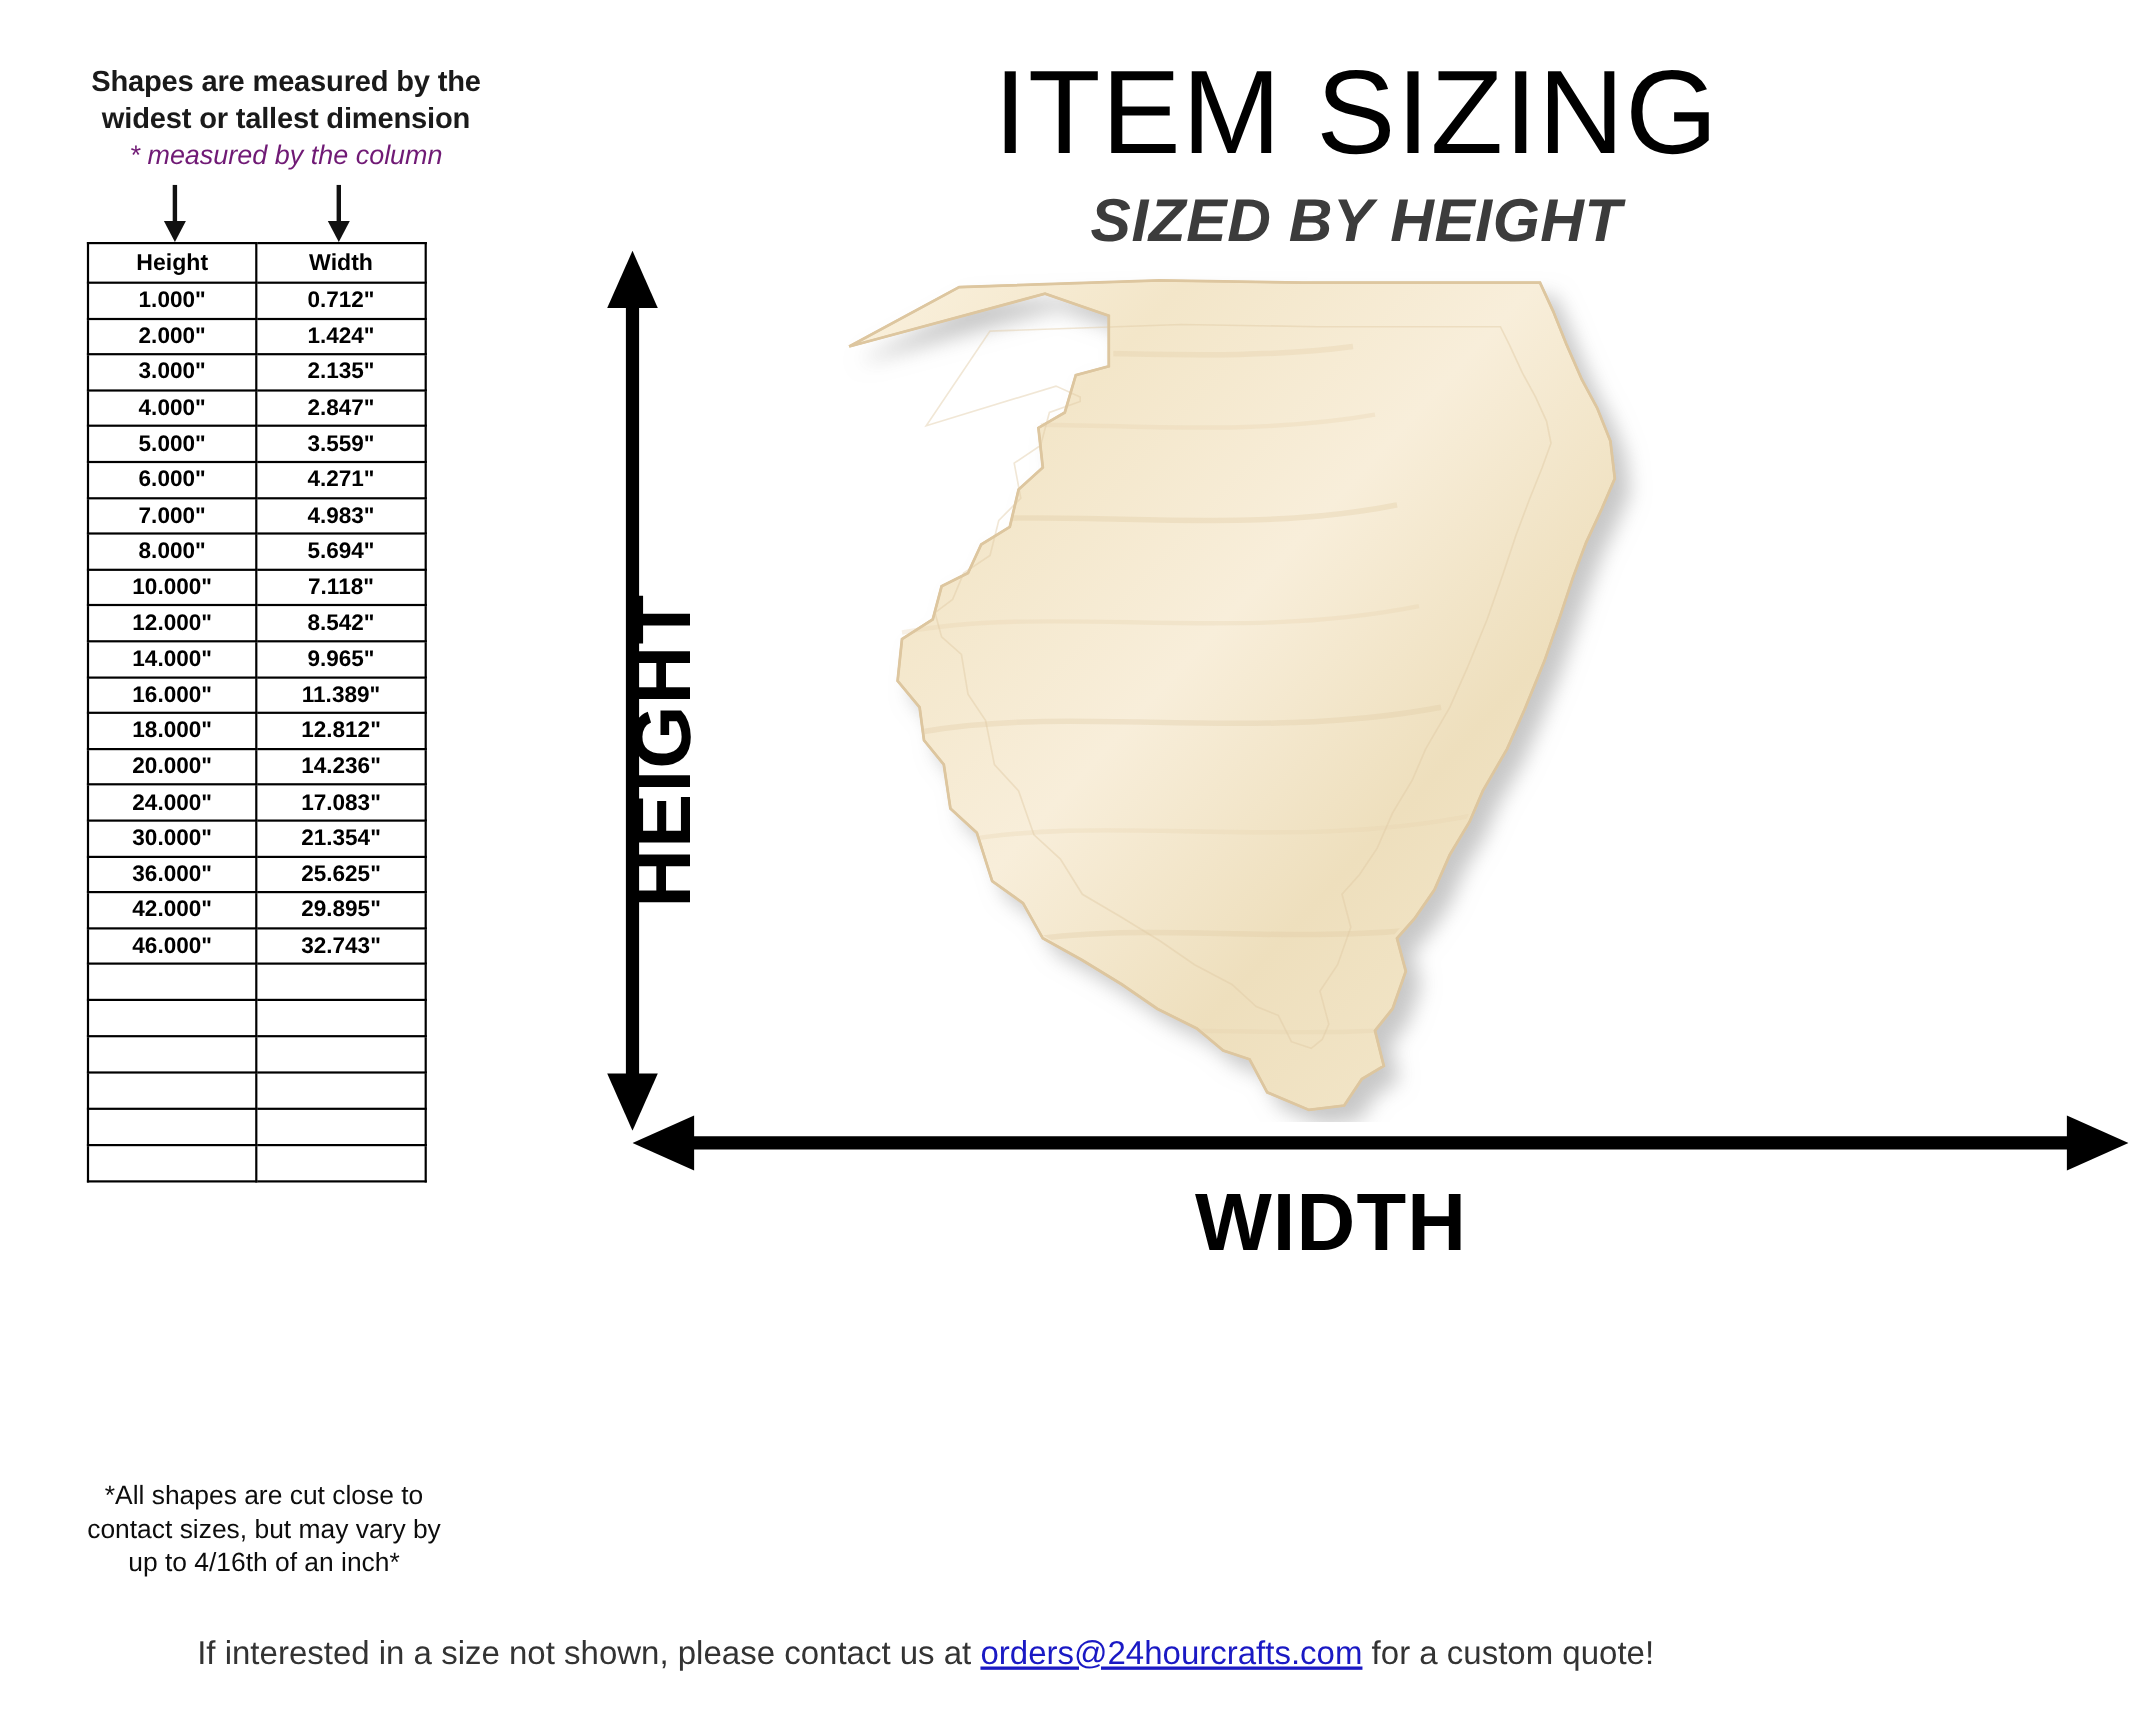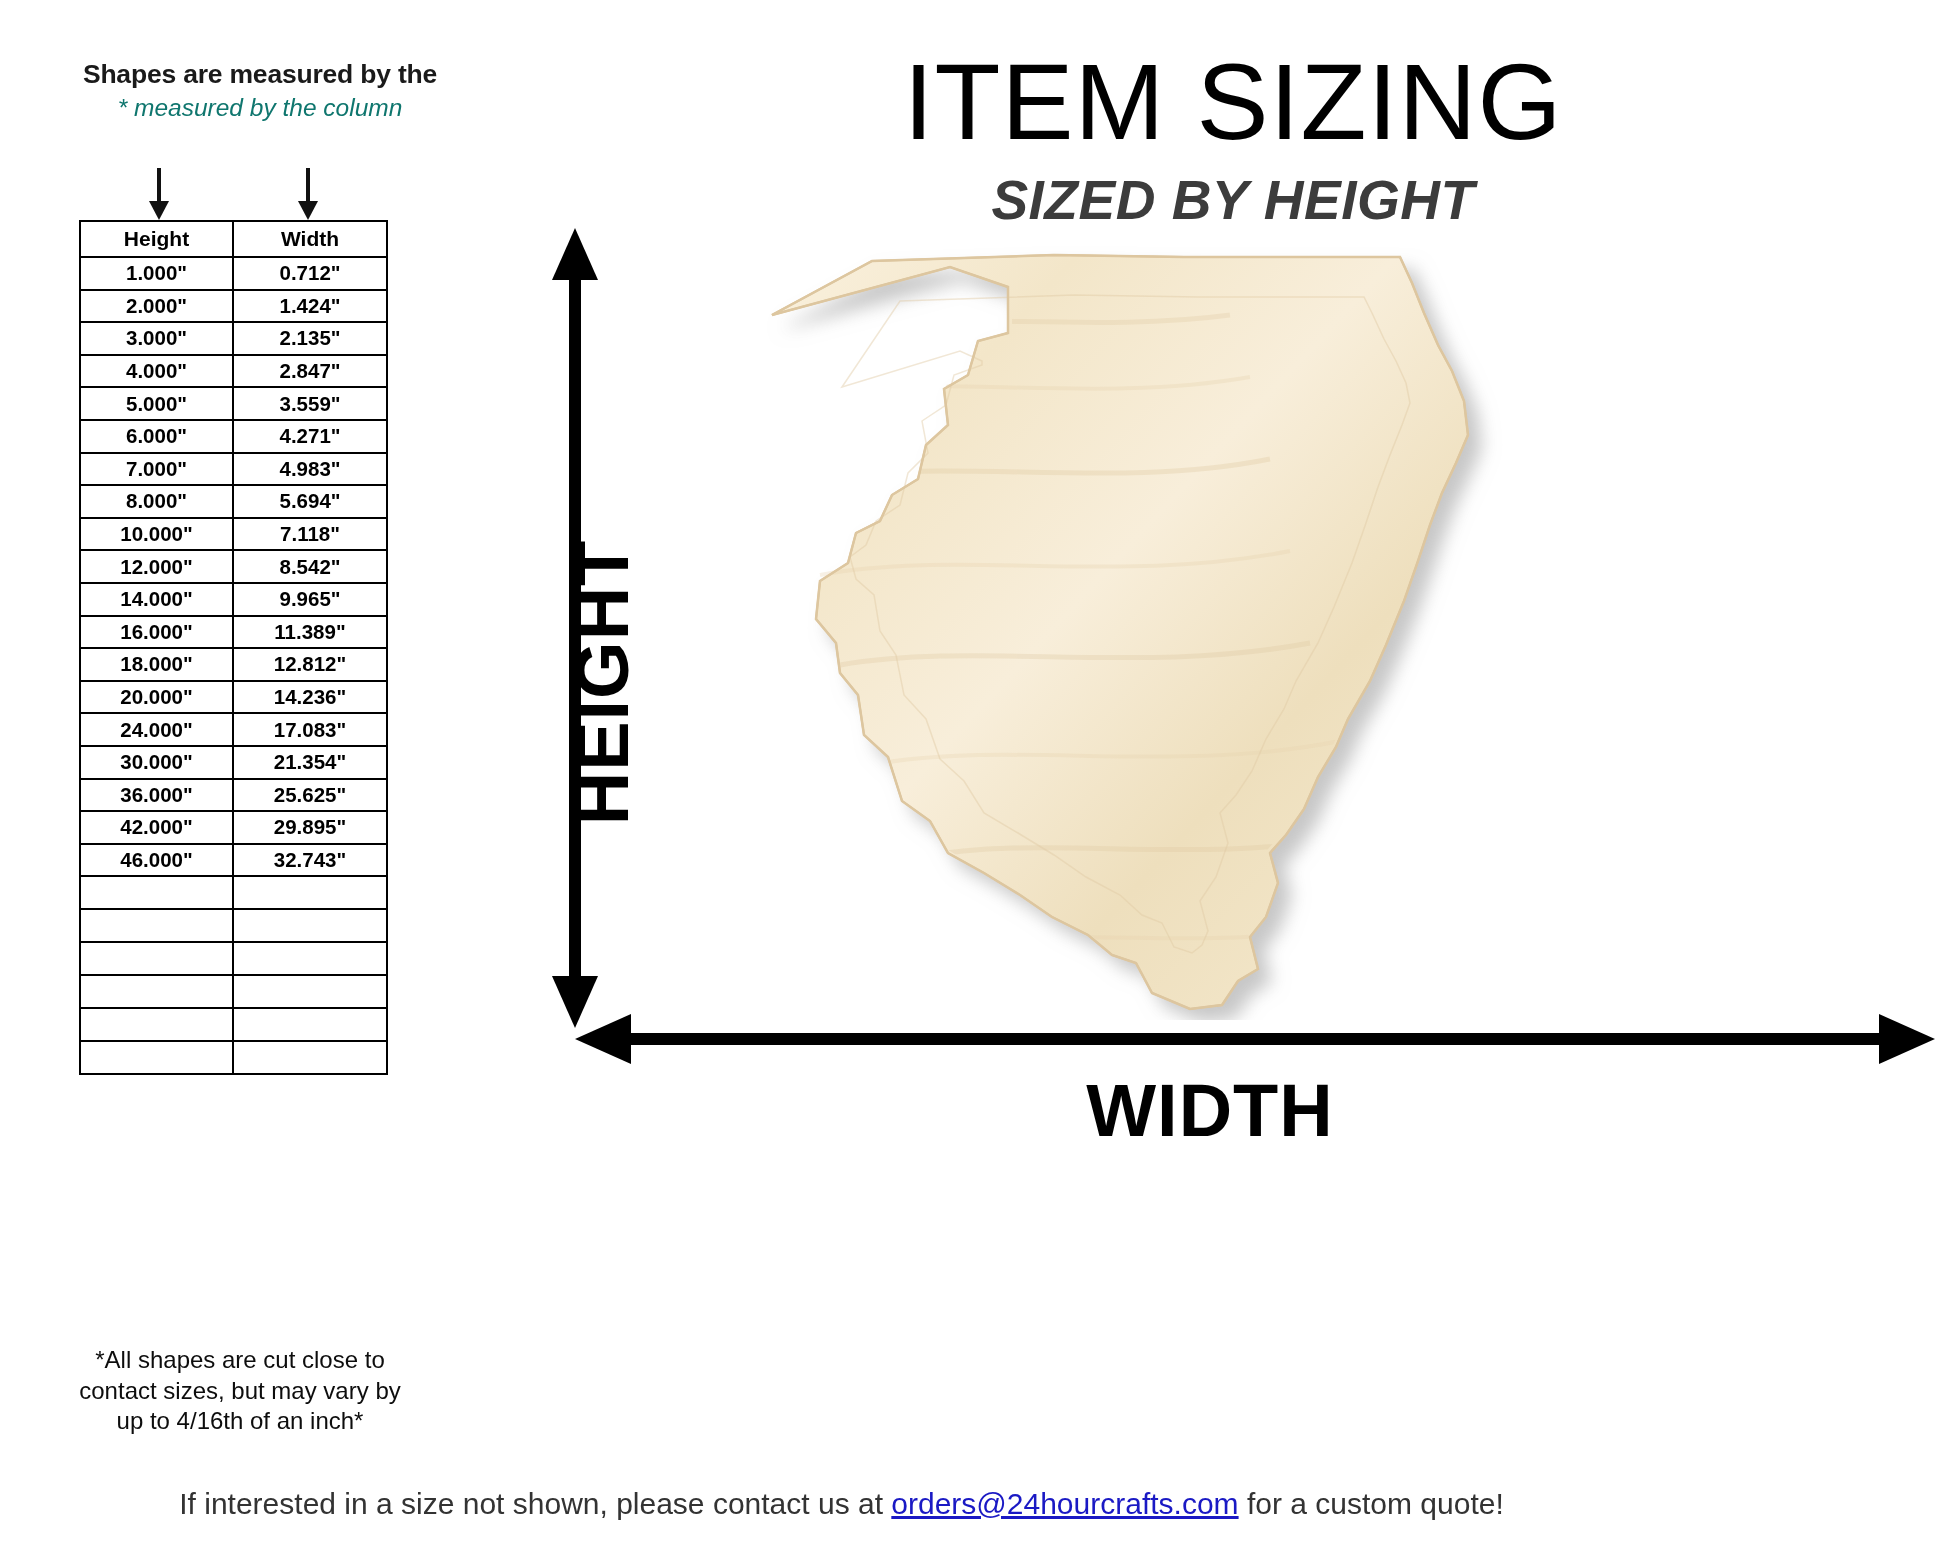--- a/index.html
+++ b/index.html
@@ -36,21 +36,21 @@
     font-size: 26.5px;
     font-weight: bold;
     line-height: 1.26;
     letter-spacing: -0.2px;
     color: #1a1a1a;
   }
   #table-heading .hdr-italic {
     font-size: 24.5px;
     font-style: italic;
     line-height: 1.22;
-    color: #0f766e;
+    color: #701a75;
     margin-top: 2px;
   }
 
   .arrow-row {
     position: absolute;
     top: 168px;
     left: 80px;
     width: 400px;
     height: 52px;
   }
@@ -207,20 +207,21 @@
     height: 775px;
   }
 </style>
 </head>
 <body>
 
 <div id="left-panel">
 
   <div id="table-heading">
     <div class="hdr-bold">Shapes are measured by the</div>
+    <div class="hdr-bold">widest or tallest dimension</div>
     <div class="hdr-italic">* measured by the column</div>
   </div>
 
   <div class="arrow-row">
     <span class="down-arrow a1">
       <svg width="26" height="52" viewBox="0 0 26 52">
         <path d="M11 0 h4 v36 h-4 z" fill="#111111"></path>
         <path d="M3 33 L13 52 L23 33 Z" fill="#111111"></path>
       </svg>
     </span>

